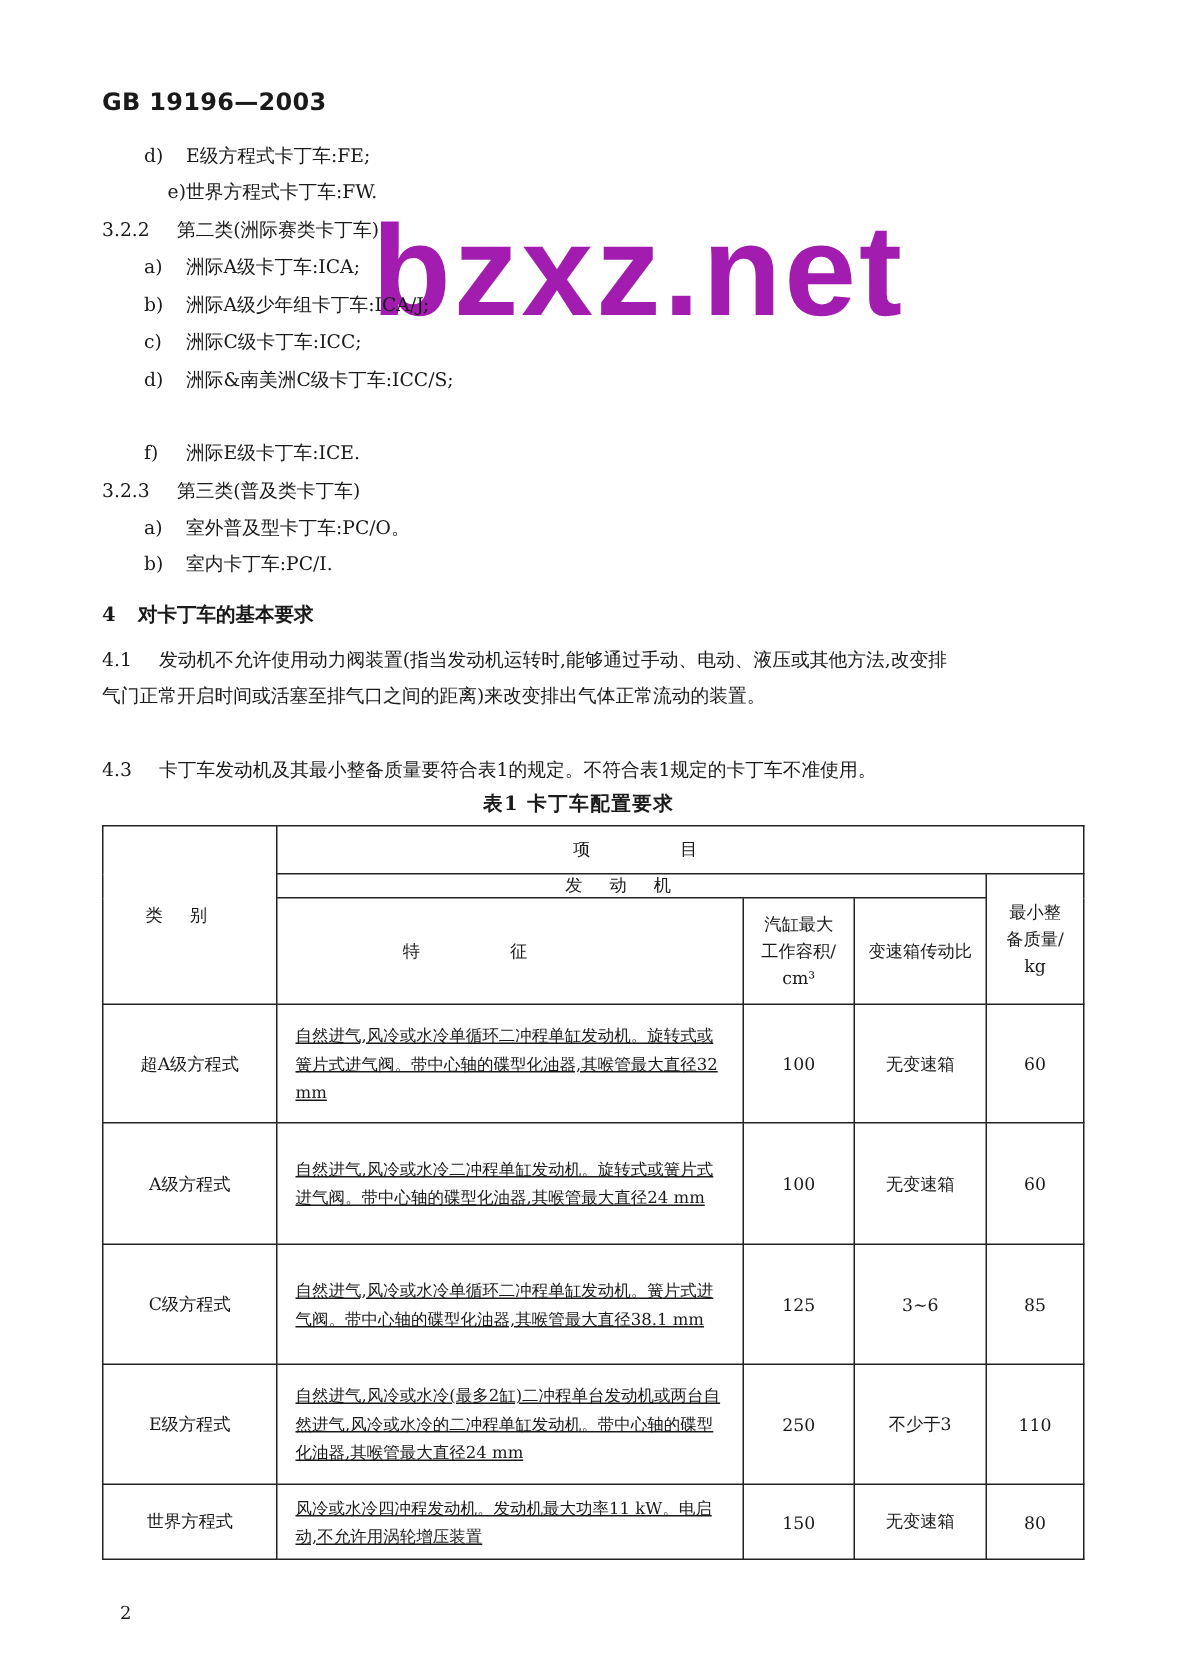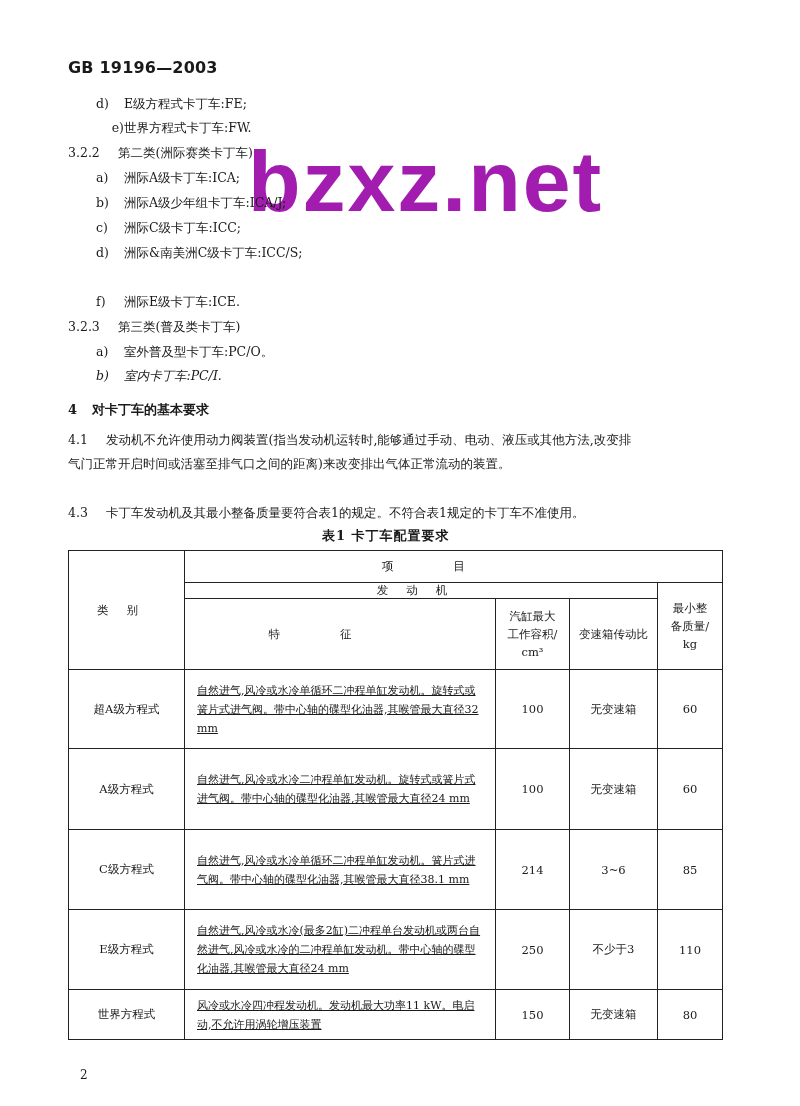--- a/index.html
+++ b/index.html
@@ -64,21 +64,21 @@
   <div class="abs line" style="left:96px; top:294px;">
     <span class="label" style="width:28px">f)</span><span>洲际E级卡丁车:ICE.</span>
   </div>
 
   <div class="abs line" style="left:68px; top:319px;">
     <span class="label" style="width:50px">3.2.3</span><span>第三类(普及类卡丁车)</span>
   </div>
   <div class="abs line" style="left:96px; top:344px;">
     <span class="label" style="width:28px">a)</span><span>室外普及型卡丁车:PC/O。</span>
   </div>
-  <div class="abs line" style="left:96px; top:368px;font-style:italic;">
+  <div class="abs line" style="left:96px; top:368px;">
     <span class="label" style="width:28px">b)</span><span>室内卡丁车:PC/I.</span>
   </div>
 
   <div class="abs section-title" style="left:68px; top:401px;">
     <span class="label" style="width:24px">4</span><span>对卡丁车的基本要求</span>
   </div>
 
   <div class="abs para" style="left:68px; top:432px;">
     <span class="label" style="width:38px">4.1</span><span>发动机不允许使用动力阀装置(指当发动机运转时,能够通过手动、电动、液压或其他方法,改变排</span>
   </div>
@@ -131,21 +131,21 @@
     <tr style="height:81px">
       <td>A级方程式</td>
       <td class="feature">自然进气,风冷或水冷二冲程单缸发动机。旋转式或簧片式进气阀。带中心轴的碟型化油器,其喉管最大直径24 mm</td>
       <td>100</td>
       <td>无变速箱</td>
       <td>60</td>
     </tr>
     <tr style="height:80px">
       <td>C级方程式</td>
       <td class="feature">自然进气,风冷或水冷单循环二冲程单缸发动机。簧片式进气阀。带中心轴的碟型化油器,其喉管最大直径38.1 mm</td>
-      <td>214</td>
+      <td>125</td>
       <td>3~6</td>
       <td>85</td>
     </tr>
     <tr style="height:80px">
       <td>E级方程式</td>
       <td class="feature">自然进气,风冷或水冷(最多2缸)二冲程单台发动机或两台自然进气,风冷或水冷的二冲程单缸发动机。带中心轴的碟型化油器,其喉管最大直径24 mm</td>
       <td>250</td>
       <td>不少于3</td>
       <td>110</td>
     </tr>

